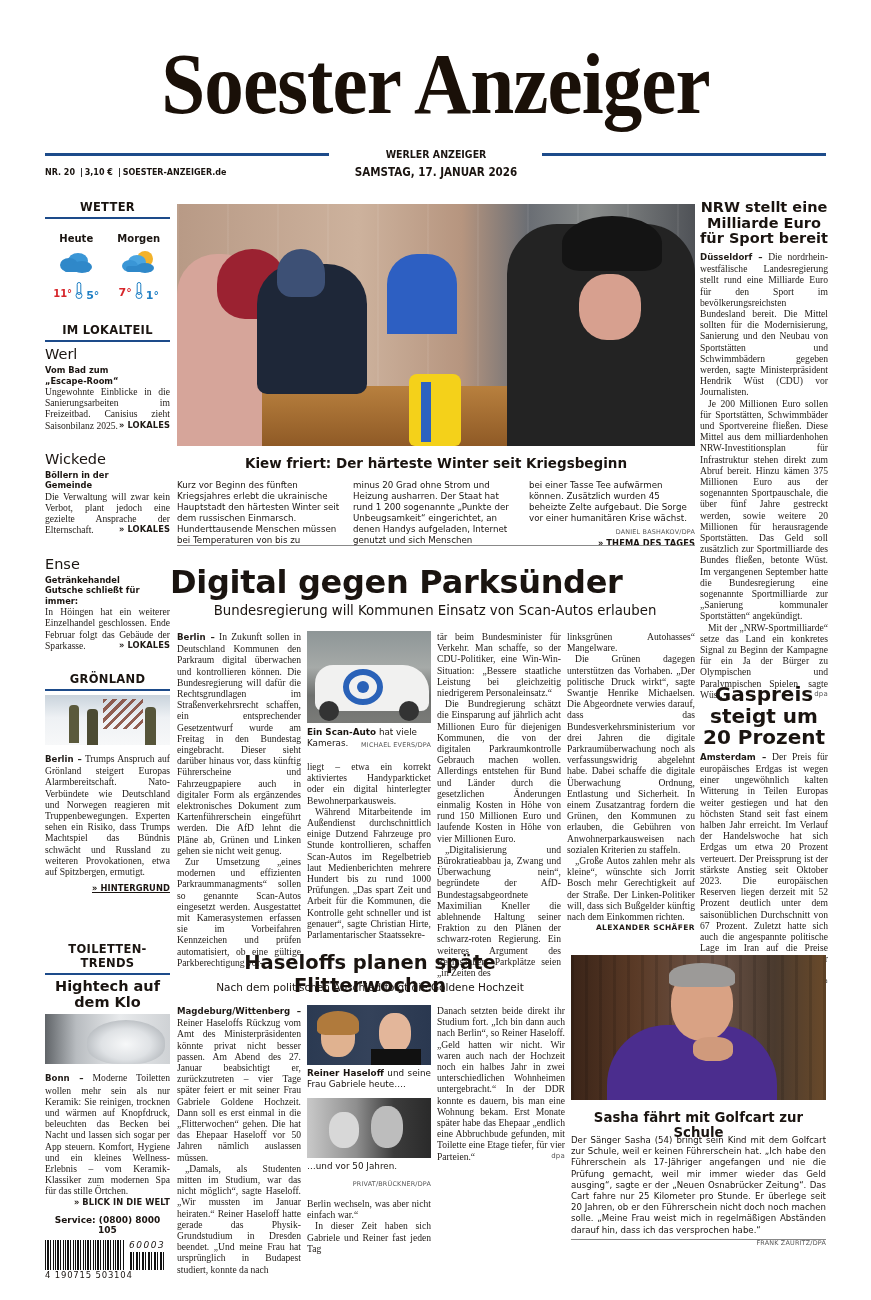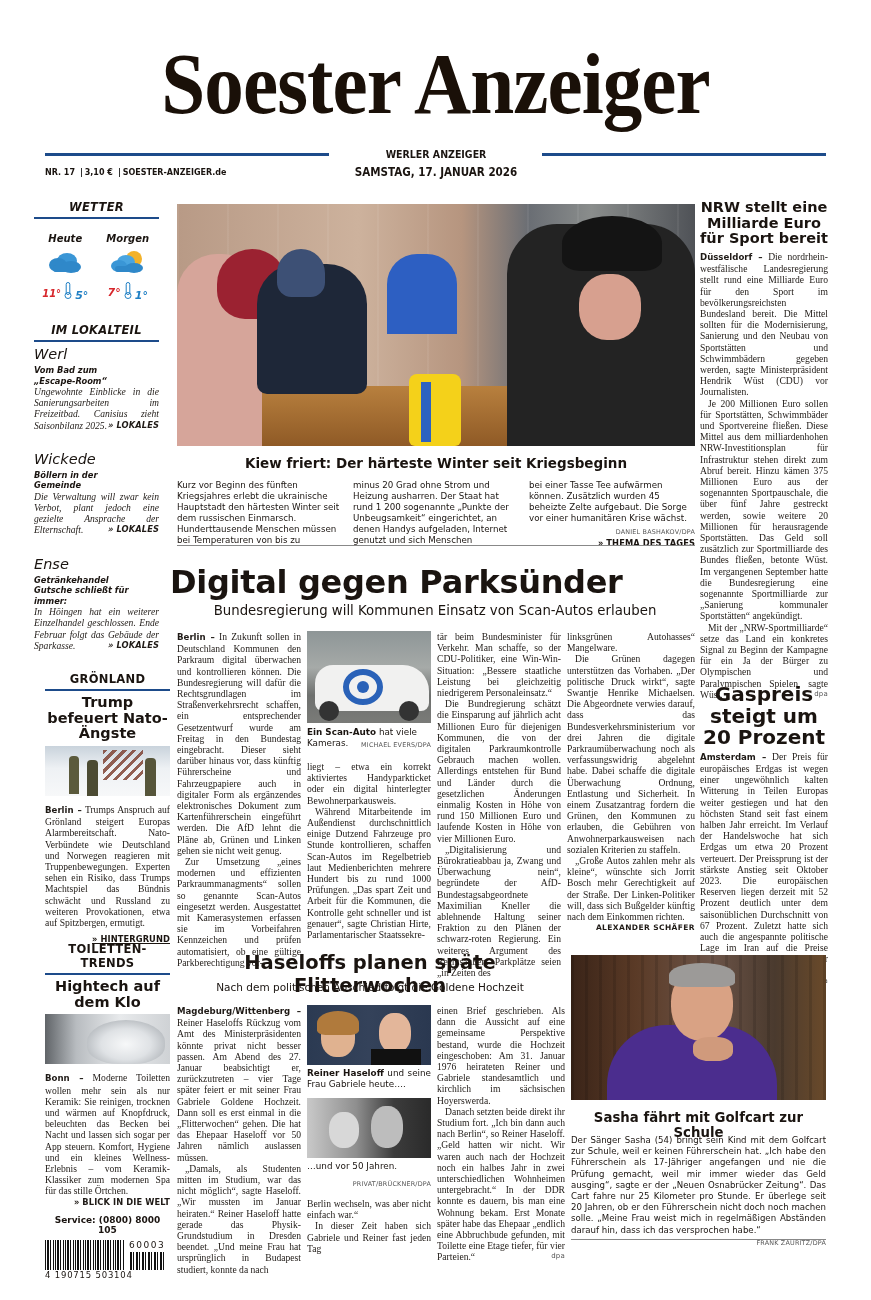--- a/index.html
+++ b/index.html
@@ -28,28 +28,28 @@
 </head>
 <body>
 
 <div class="abs serif" style="left:0; top:38px; width:871px; text-align:center; font-size:86px; font-weight:bold; letter-spacing:-1px; line-height:92px; transform:scaleX(0.92); color:#1a1008;">Soester Anzeiger</div>
 
 <div class="abs rule-blue" style="left:45px; top:153px; width:284px; height:3px;"></div>
 <div class="abs rule-blue" style="left:542px; top:153px; width:284px; height:3px;"></div>
 <div class="abs sans" style="left:336px; top:148px; width:200px; text-align:center; font-size:10.5px; font-weight:bold; transform:scaleX(0.9);">WERLER ANZEIGER</div>
 <div class="abs sans" style="left:316px; top:165px; width:240px; text-align:center; font-size:11.5px; font-weight:bold; transform:scaleX(0.9);">SAMSTAG, 17. JANUAR 2026</div>
 <div class="abs sans" style="left:45px; top:168px; font-size:8px; font-weight:bold; white-space:nowrap;">
-  <span>NR. 17</span>
+  <span>NR. 20</span>
   <span style="border-left:1px solid #333; margin:0 3px;"></span>
   <span>3,10 €</span>
   <span style="border-left:1px solid #333; margin:0 3px;"></span>
   <span>SOESTER-ANZEIGER.de</span>
 </div>
 
-<div class="abs" style="left:34px; top:200px; width:125px;font-style:italic;">
+<div class="abs" style="left:45px; top:200px; width:125px;">
 
   <div class="sec-head">WETTER</div>
   <div style="display:flex; justify-content:space-around; margin-top:14px;">
     <div style="text-align:center; width:58px;">
       <div class="sans" style="font-size:10px; font-weight:bold;">Heute</div>
       <svg width="36" height="26" viewBox="0 0 36 26" style="margin-top:5px;">
         <ellipse cx="20" cy="12" rx="10" ry="8" fill="#3a96d6"></ellipse>
         <ellipse cx="11" cy="16" rx="9" ry="7" fill="#2f88c9"></ellipse>
         <ellipse cx="24" cy="18" rx="10" ry="6" fill="#2f88c9"></ellipse>
         <rect x="6" y="16" width="26" height="7" rx="3" fill="#2f88c9"></rect>
@@ -99,21 +99,20 @@
 
   <div style="margin-top:20px;">
     <div class="local-town">Ense</div>
     <div class="local-sub" style="width:110px;">Getränkehandel Gutsche schließt für immer:</div>
     <div class="body-text"><span>In Höingen hat ein weiterer Einzelhandel geschlossen. Ende Februar folgt das Gebäude der Sparkasse.</span> <span class="ref">» LOKALES</span></div>
   </div>
 </div>
 
 <div class="abs" style="left:45px; top:672px; width:125px;">
   <div class="sec-head">GRÖNLAND</div>
-  <div class="box-head" style="font-size:14.5px; margin-top:4px;">Trump befeuert Nato-Ängste</div>
   <div class="img" style="margin-top:4px; height:50px; background:linear-gradient(180deg,#c9d3dc 0%,#eef1f4 45%,#f7f8f9 100%); position:relative;">
     <div style="position:absolute; left:58px; top:4px; width:40px; height:30px; background:repeating-linear-gradient(135deg,#7a3a2a 0 3px,transparent 3px 7px); opacity:0.8;"></div>
     <div style="position:absolute; left:24px; top:10px; width:10px; height:38px; background:#5b5a3c; border-radius:4px 4px 0 0;"></div>
     <div style="position:absolute; left:42px; top:14px; width:11px; height:36px; background:#4c4b33; border-radius:4px 4px 0 0;"></div>
     <div style="position:absolute; left:100px; top:12px; width:11px; height:38px; background:#56553a; border-radius:4px 4px 0 0;"></div>
   </div>
   <div class="body-text" style="margin-top:8px;">
     <span class="dateline">Berlin –</span> <span>Trumps Anspruch auf Grönland steigert Europas Alarmbereitschaft. Nato-Verbündete wie Deutschland und Norwegen reagieren mit Truppenbewegungen. Experten sehen ein Risiko, dass Trumps Machtspiel das Bündnis schwächt und Russland zu weiteren Provokationen, etwa auf Spitzbergen, ermutigt.</span>
   </div>
   <div style="text-align:right;"><span class="ref" style="float:none;text-decoration:underline;">» HINTERGRUND</span></div>
@@ -124,21 +123,21 @@
   <div class="box-head" style="font-size:14.5px; margin-top:4px;">Hightech auf dem Klo</div>
   <div class="img" style="margin-top:4px; height:50px; background:linear-gradient(90deg,#606468 0%,#b8bcc0 25%,#e8eaec 60%,#cfd2d5 100%); position:relative;">
     <div style="position:absolute; left:42px; top:6px; width:78px; height:44px; background:radial-gradient(ellipse at 50% 55%,#f7f8f9 0%,#dfe2e5 45%,#bfc3c7 70%,#9aa0a5 100%); border-radius:50% 50% 40% 40%;"></div>
   </div>
   <div class="body-text" style="margin-top:8px;">
     <span class="dateline">Bonn –</span> <span>Moderne Toiletten wollen mehr sein als nur Keramik: Sie reinigen, trocknen und wärmen auf Knopfdruck, beleuchten das Becken bei Nacht und lassen sich sogar per App steuern. Komfort, Hygiene und ein kleines Wellness-Erlebnis – vom Keramik-Klassiker zum modernen Spa für das stille Örtchen.</span> <span class="ref">» BLICK IN DIE WELT</span>
   </div>
   <div class="sans" style="margin-top:18px; text-align:center; font-size:9px; font-weight:bold;">Service: (0800) 8000 105</div>
   <div style="margin-top:5px; display:flex; gap:4px; position:relative; height:40px;">
     <div style="width:80px; height:30px; background:repeating-linear-gradient(90deg,#111 0 1px,#fff 1px 2px,#111 2px 4px,#fff 4px 5px,#111 5px 6px,#fff 6px 8px,#111 8px 9px,#fff 9px 10px);"></div>
-    <div style="display:flex; flex-direction:column; align-items:center;">
+    <div style="display:flex; flex-direction:column; align-items:center;font-style:italic;">
       <span class="sans" style="font-size:9px; letter-spacing:1.5px;">60003</span>
       <div style="width:34px; height:18px; margin-top:2px; background:repeating-linear-gradient(90deg,#111 0 2px,#fff 2px 3px,#111 3px 4px,#fff 4px 6px);"></div>
     </div>
     <span class="sans" style="position:absolute; left:0; top:30px; font-size:8.5px; letter-spacing:0.8px; background:#fff;">4 190715 503104</span>
   </div>
 </div>
 
 <div class="abs img" style="left:177px; top:204px; width:518px; height:242px; background:linear-gradient(90deg,#b89a86 0%,#cdb29d 35%,#b6957f 55%,#6a6e74 68%,#8a8d8c 80%,#4f5257 100%);">
   <div style="position:absolute; left:0; top:0; width:100%; height:100%; background:repeating-linear-gradient(90deg,rgba(255,255,255,0.06) 0 2px,transparent 2px 50px);"></div>
   <div style="position:absolute; left:70px; top:182px; width:448px; height:60px; background:linear-gradient(180deg,#b8803e,#8f5a26);"></div>
@@ -243,21 +242,20 @@
       <div style="position:absolute; left:64px; top:8px; width:32px; height:42px; background:#bdbdbd; border-radius:45%;"></div>
     </div>
     <div class="caption" style="margin-top:3px;">…und vor 50 Jahren.</div>
     <div style="text-align:right;"><span class="credit">PRIVAT/BRÜCKNER/DPA</span></div>
     <div class="body-text" style="margin-top:8px;">
       <p>Berlin wechseln, was aber nicht einfach war.“</p>
       <p>In dieser Zeit haben sich Gabriele und Reiner fast jeden Tag</p>
     </div>
   </div>
   <div class="body-text" style="width:128px;">
-    <p>einen Brief geschrieben. Als dann die Aussicht auf eine gemeinsame Perspektive bestand, wurde die Hochzeit eingeschoben: Am 31. Januar 1976 heirateten Reiner und Gabriele standesamtlich und kirchlich im sächsischen Hoyerswerda.</p>
     <p><span>Danach setzten beide direkt ihr Studium fort. „Ich bin dann auch nach Berlin“, so Reiner Haseloff. „Geld hatten wir nicht. Wir waren auch nach der Hochzeit noch ein halbes Jahr in zwei unterschiedlichen Wohnheimen untergebracht.“ In der DDR konnte es dauern, bis man eine Wohnung bekam. Erst Monate später habe das Ehepaar „endlich eine Abbruchbude gefunden, mit Toilette eine Etage tiefer, für vier Parteien.“</span> <span class="credit" style="float:right; text-transform:none; font-size:7px;">dpa</span></p>
   </div>
 </div>
 
 <div class="abs img" style="left:571px; top:955px; width:255px; height:145px; background:linear-gradient(90deg,#3a2418 0%,#5a3a26 25%,#6c5448 55%,#4a3a2e 80%,#6a4a2a 100%);">
   <div style="position:absolute; left:0; top:0; width:100%; height:100%; background:repeating-linear-gradient(90deg,rgba(0,0,0,0.12) 0 3px,transparent 3px 14px);"></div>
   <div style="position:absolute; left:36px; top:70px; width:170px; height:75px; background:#4b2d8e; border-radius:60px 60px 0 0;"></div>
   <div style="position:absolute; left:100px; top:14px; width:62px; height:72px; background:#d9a284; border-radius:45% 45% 48% 48%;"></div>
   <div style="position:absolute; left:98px; top:8px; width:66px; height:24px; background:#9c9a98; border-radius:50% 50% 20% 20%;"></div>
   <div style="position:absolute; left:122px; top:82px; width:40px; height:24px; background:#d09a7c; border-radius:40%;"></div>

